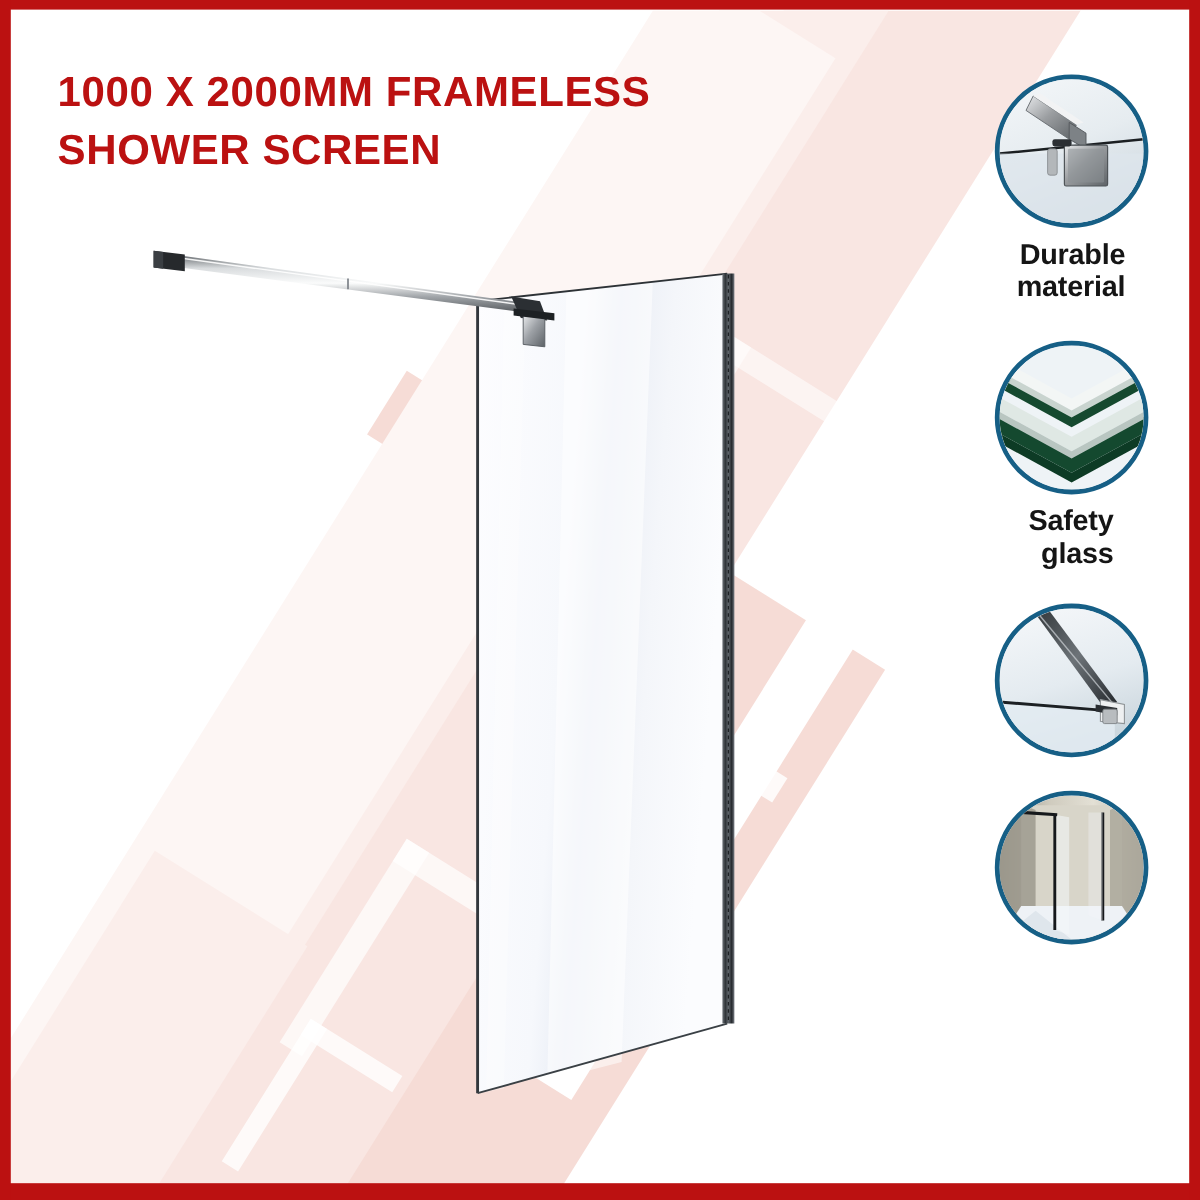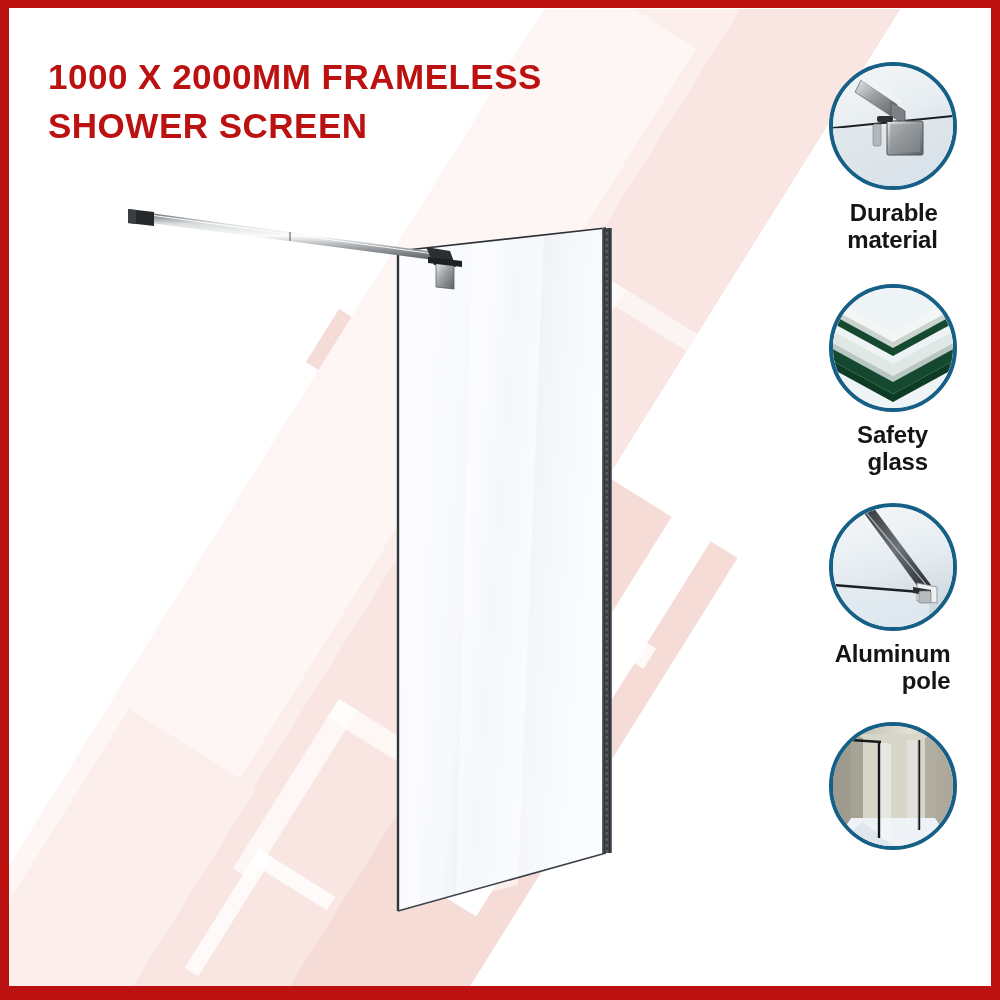--- a/index.html
+++ b/index.html
@@ -302,24 +302,20 @@
           <line x1="0" y1="78" x2="100" y2="86" stroke="#1c2023" stroke-width="2.4"></line>
 
           <polygon points="28,2 40,0 98,78 88,84" fill="url(#ic3m)"></polygon>
           <line x1="31" y1="3" x2="95" y2="80" stroke="#c8ccd0" stroke-width="1.2" opacity=".75"></line>
 
           <polygon points="84,76 104,80 104,96 84,94" fill="#eef0f1" stroke="#8e9396" stroke-width="0.9"></polygon>
           <polygon points="80,80 98,83 98,89 80,86" fill="#2a2e32"></polygon>
           <rect x="86" y="84" width="12" height="12" rx="1.5" fill="#b8bcbf" stroke="#777c80" stroke-width="0.7"></rect>
         </svg>
       </div>
-      <div class="flabel">
-        <div>Aluminum</div>
-        <div>pole</div>
-      </div>
     </div>
 
     <div class="fgap-3"></div>
 
     <div class="feature">
       <div class="circle">
         <svg viewBox="0 0 120 120" aria-hidden="true">
           <defs>
             <linearGradient id="ic4w" x1="0" y1="0" x2="1" y2="0">
               <stop offset="0%" stop-color="#8e8a7e"></stop>

